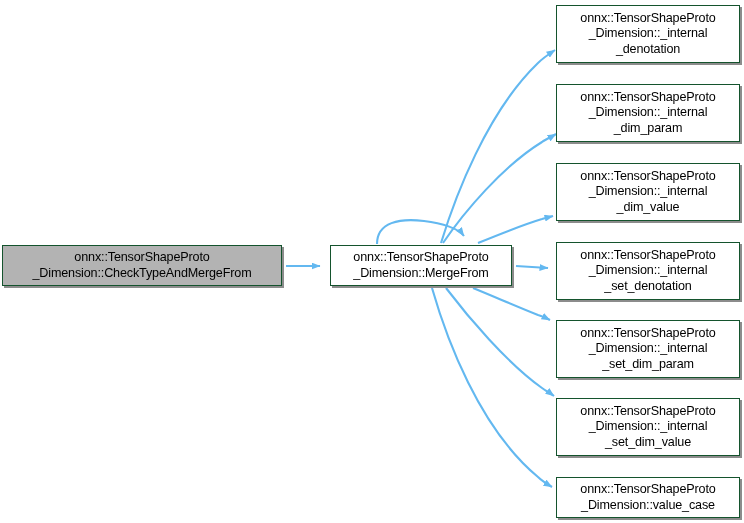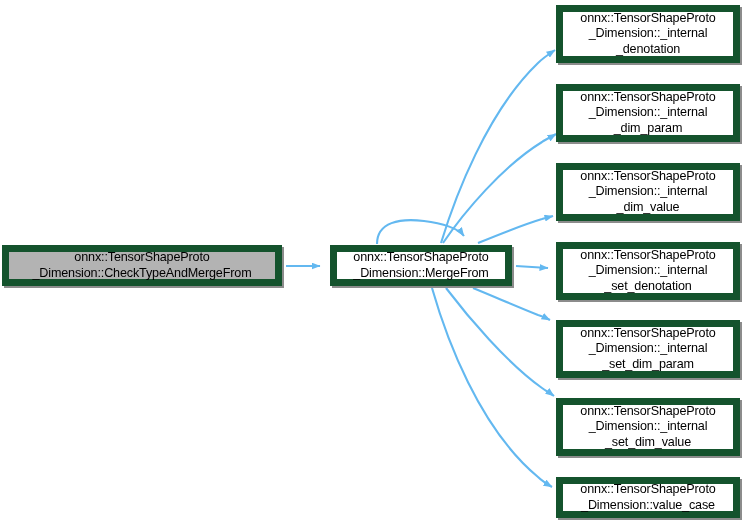--- a/index.html
+++ b/index.html
@@ -24,21 +24,21 @@
     pointer-events: none;
   }
   .graph-node {
     position: absolute;
     box-sizing: border-box;
     display: flex;
     align-items: center;
     justify-content: center;
     text-align: center;
     background: #ffffff;
-    border: 7px solid #14532d;
+    border: 1px solid #14532d;
     box-shadow: 2px 2px 0 0 #8c8c8c;
     color: #000000;
     font-size: 12.6px;
     line-height: 15.5px;
     letter-spacing: -0.15px;
     white-space: pre-line;
     z-index: 2;
   }
   .graph-node.node-current {
     background: #b3b3b3;

